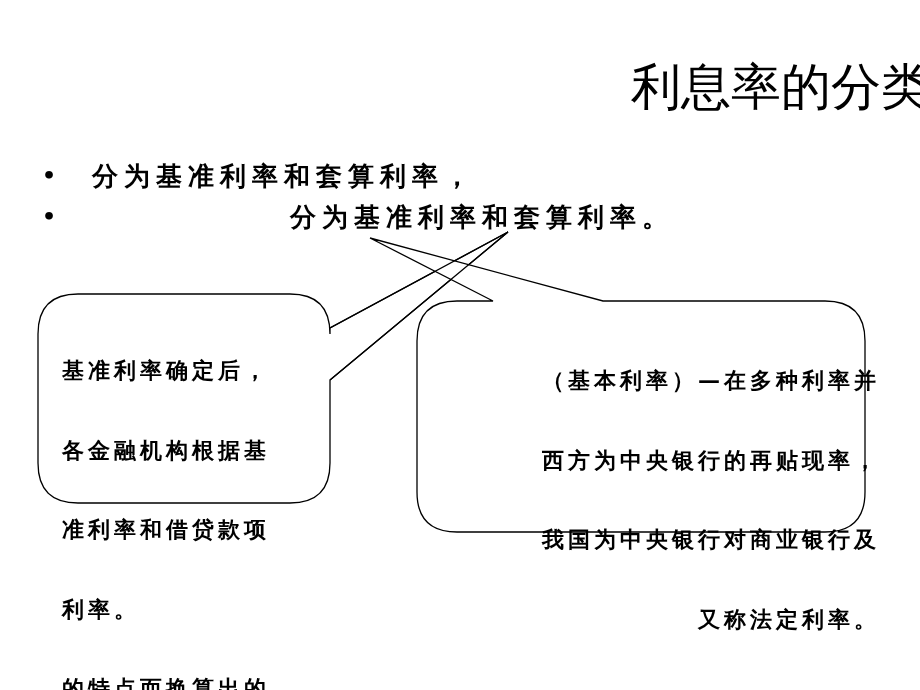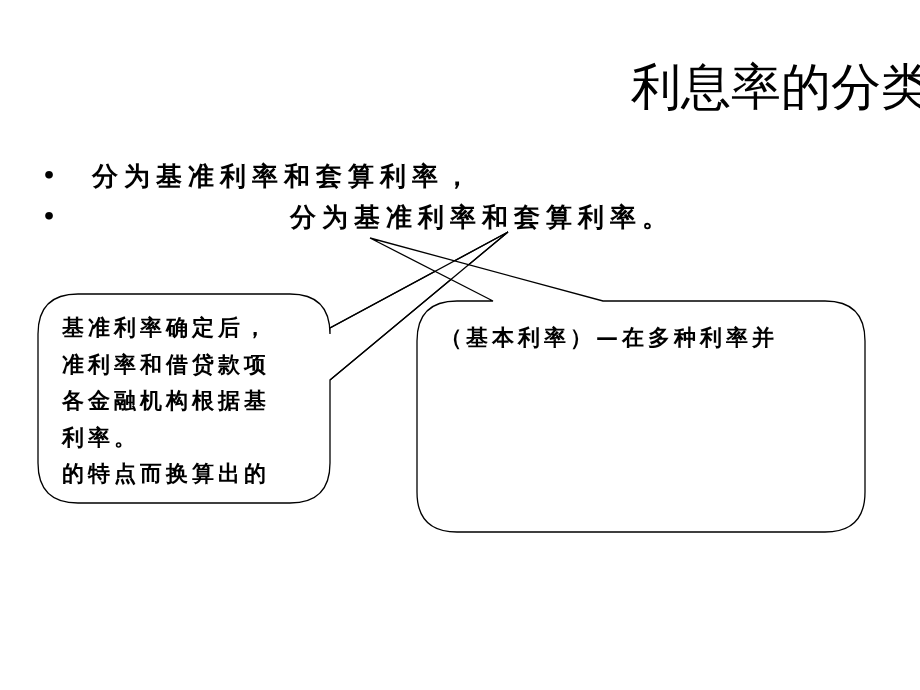--- a/index.html
+++ b/index.html
@@ -7,22 +7,22 @@
   .title { position:absolute; left:11px; top:52px; width:920px; text-align:right; font-size:50px; font-family:"DejaVu Serif","Liberation Serif",serif; line-height:70px; }
   .bullet { position:absolute; font-size:26px; line-height:40px; font-family:"DejaVu Sans","Liberation Sans",sans-serif; font-weight:bold; letter-spacing:6px; }
   .bullet .dot { position:absolute; left:0; top:0; font-size:22px; }
   .b1 { left:42px; top:156px; }
   .b1 .txt { position:absolute; left:50px; white-space:nowrap; }
   .b2 { left:42px; top:197px; }
   .b2 .txt { position:absolute; left:240px; white-space:nowrap;margin-left:8px; }
   svg.callouts { position:absolute; left:0; top:0; }
   .ctext { position:absolute; font-family:"DejaVu Sans","Liberation Sans",sans-serif; font-weight:bold; font-size:22px; line-height:36.5px; letter-spacing:4px; }
   .left-text { left:62px; top:310px; width:260px; }
-  .right-text { left:440px; top:320px; width:420px; }
-  .line { display:block; white-space:nowrap; }
+  .right-text { left:460px; top:320px; width:420px;text-align:right; }
+  .line { display:block; white-space:nowrap;margin-top:43px; }
 </style>
 </head>
 <body>
 
 <div class="title">利息率的分类</div>
 
 <div class="bullet b1">
   <span class="dot">•</span>
   <span class="txt">分为基准利率和套算利率，</span>
 </div>
@@ -35,21 +35,24 @@
 
   <path d="M 78 294 L 290 294 Q 330 294 330 334 L 330 328 L 508 232 L 330 380 L 330 463 Q 330 503 290 503 L 78 503 Q 38 503 38 463 L 38 334 Q 38 294 78 294 Z" fill="#ffffff" stroke="#000" stroke-width="1.3"></path>
 
   <path d="M 457 301 L 493 301 L 370 238 L 603 301 L 825 301 Q 865 301 865 341 L 865 492 Q 865 532 825 532 L 457 532 Q 417 532 417 492 L 417 341 Q 417 301 457 301 Z" fill="#ffffff" stroke="#000" stroke-width="1.3"></path>
 
   <path d="M 330 328 L 508 232 L 330 380" fill="none" stroke="#000" stroke-width="1.3"></path>
 </svg>
 
 <div class="ctext left-text">
   <span class="line">基准利率确定后，</span>
+  <span class="line">各金融机构根据基</span>
   <span class="line">准利率和借贷款项</span>
-  <span class="line">各金融机构根据基</span>
   <span class="line">利率。</span>
   <span class="line">的特点而换算出的</span>
 </div>
 
 <div class="ctext right-text">
   <span class="line">（基本利率）—在多种利率并</span>
+  <span class="line">西方为中央银行的再贴现率，</span>
+  <span class="line">我国为中央银行对商业银行及</span>
+  <span class="line">又称法定利率。</span>
 </div>
 
 </body></html>

